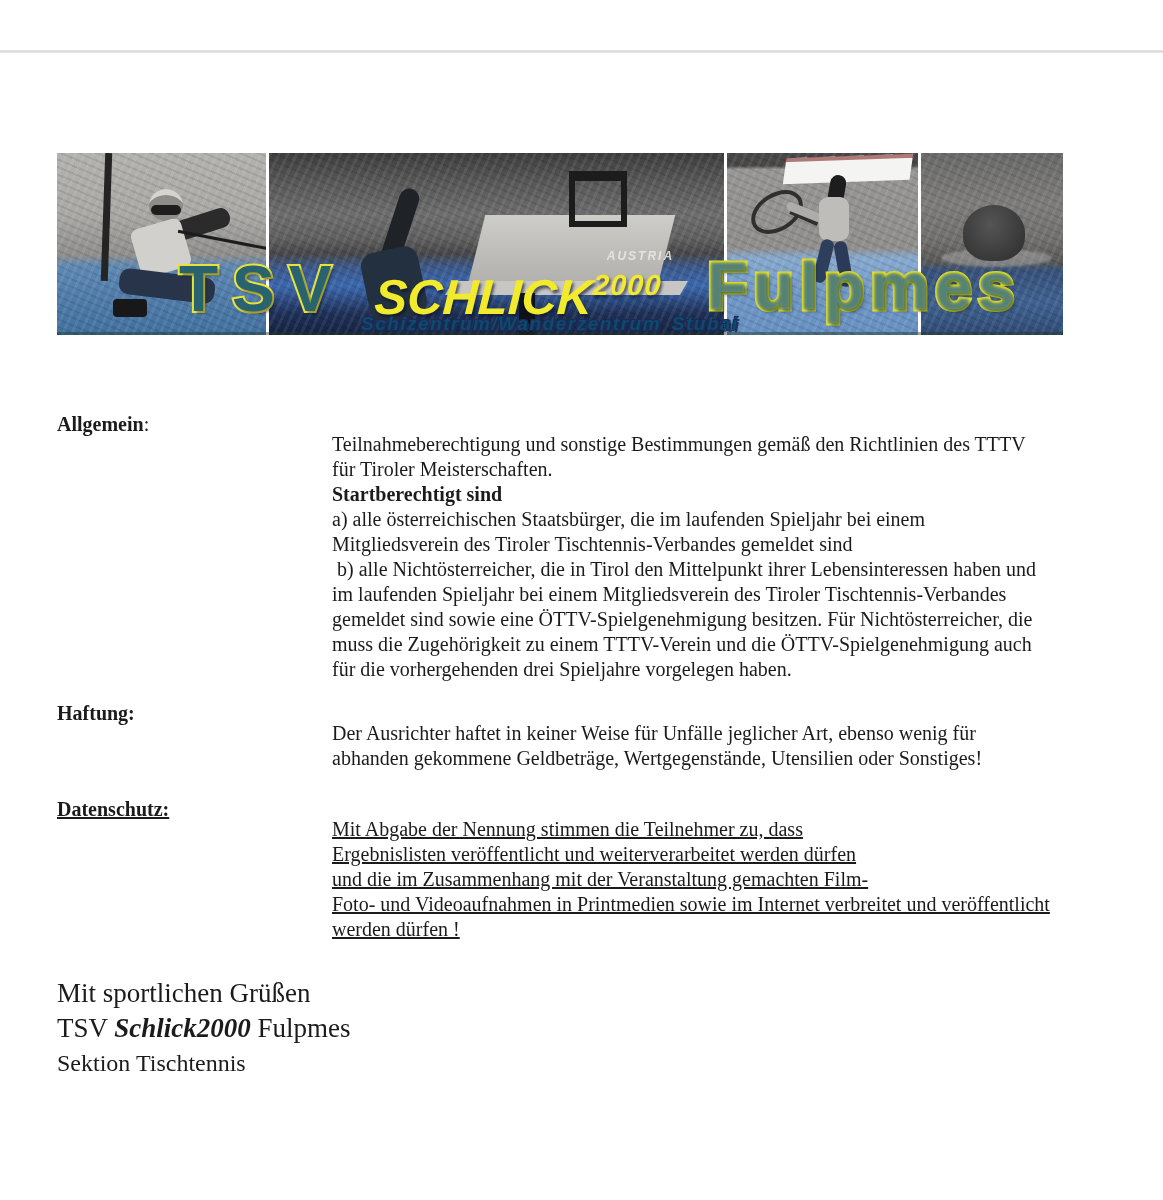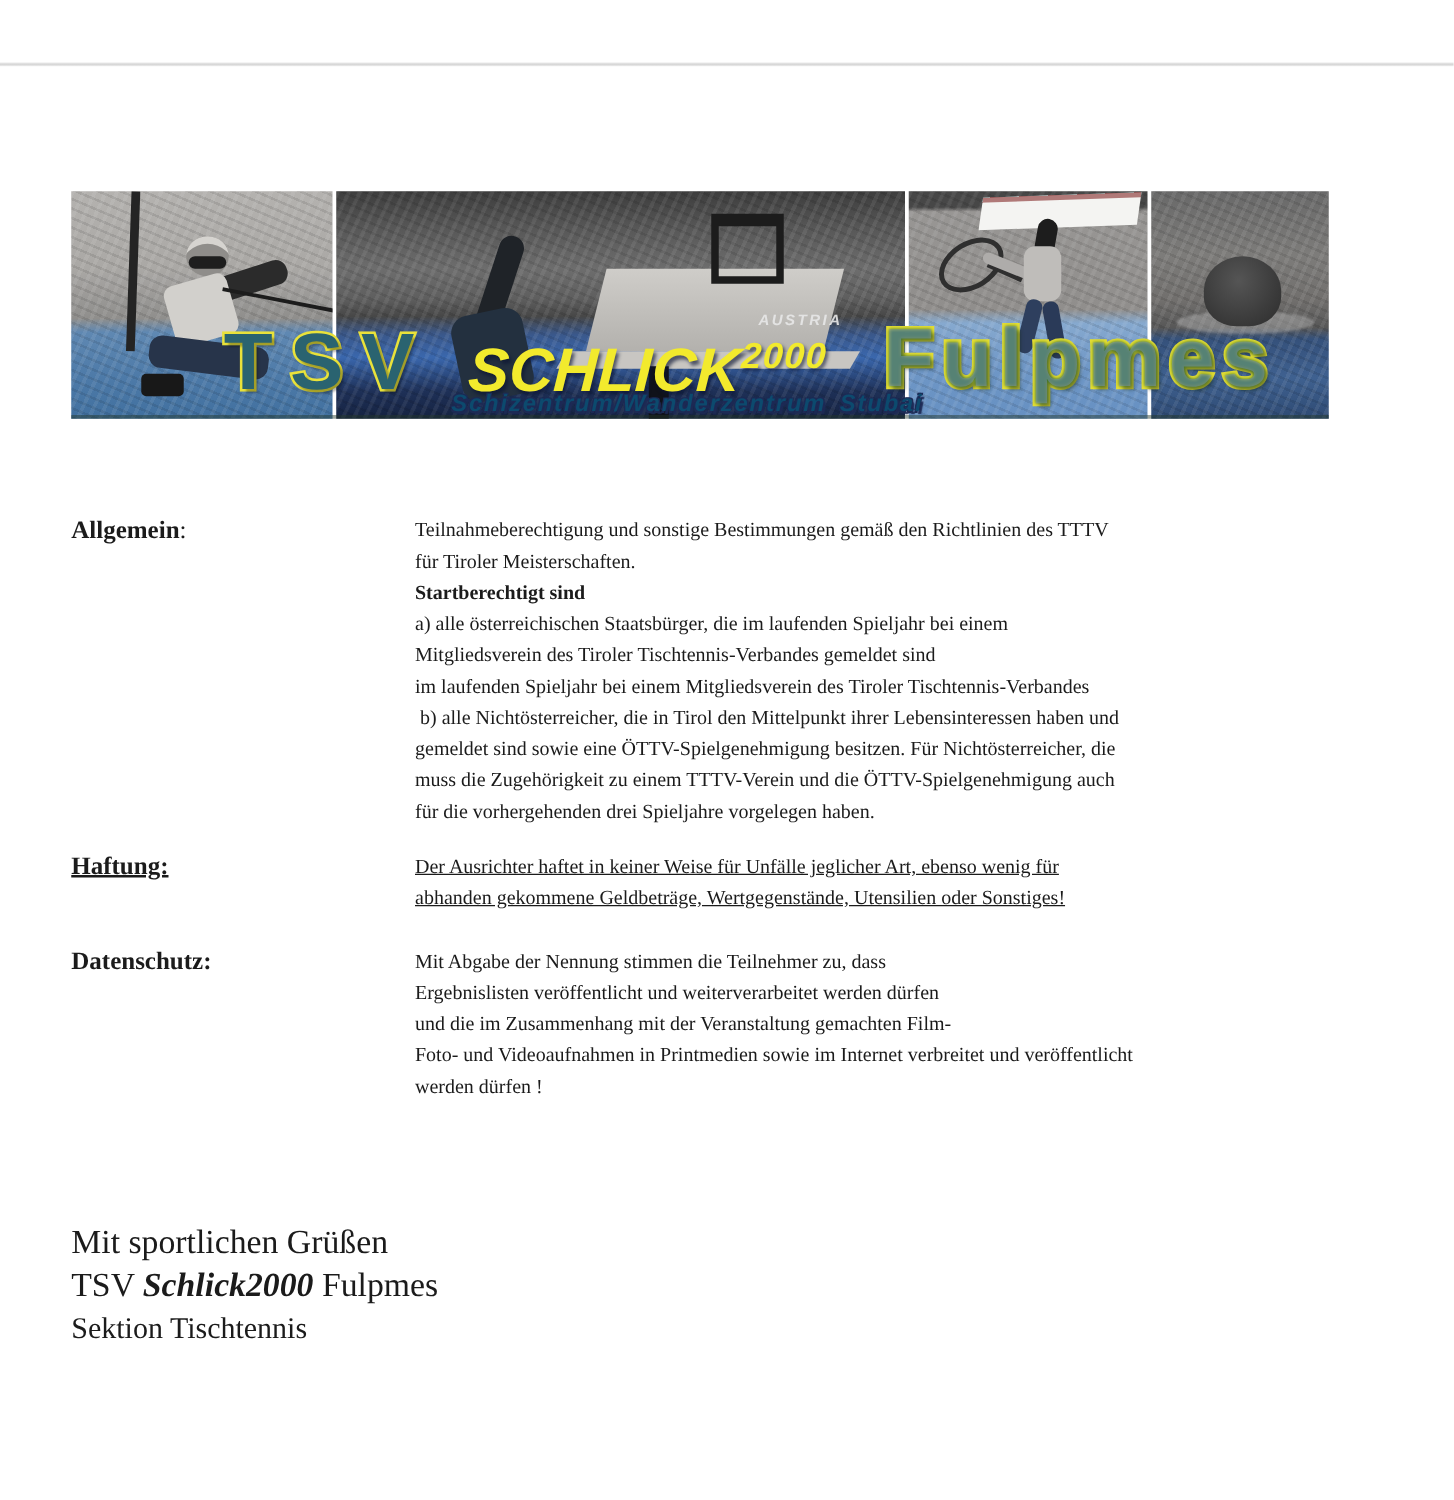--- a/index.html
+++ b/index.html
@@ -106,25 +106,25 @@
     left:650px;top:100px;font-weight:bold;font-size:66px;line-height:66px;
     letter-spacing:6px;color:rgba(125,152,185,.5);
     -webkit-text-stroke:5px #e6df33;paint-order:stroke fill;
     text-shadow:0 0 3px #2f6d2f,3px 3px 3px rgba(20,40,20,.45);
   }
 
   
   .content{position:absolute;left:57px;top:404px;width:1070px;}
   .section{display:flex;align-items:flex-start;}
   .sec-allgemein{margin-top:8px;font-family:Liberation Serif, serif;}
-  .sec-haftung{margin-top:19px;text-decoration:underline;}
-  .sec-datenschutz{margin-top:26px;}
+  .sec-haftung{margin-top:19px;}
+  .sec-datenschutz{margin-top:26px;text-decoration:underline;}
   .sec-label{width:275px;flex:0 0 275px;font-size:20px;line-height:25px;font-weight:bold;}
   .sec-label .colon{font-weight:normal;}
-  .sec-body{flex:1;font-size:16px;line-height:25px;}
+  .sec-body{flex:1;font-size:20px;line-height:25px;margin-top:20px;}
   .sec-body .line{white-space:pre-wrap;min-height:25px;}
   .sec-body .line.bold{font-weight:bold;}
 
   
   .closing{position:absolute;left:57px;top:976px;font-size:27px;line-height:35px;}
   .closing .small{font-size:24px;}
   .closing .club{font-weight:bold;font-style:italic;}
 </style>
 </head>
 <body>
@@ -186,22 +186,22 @@
   <div class="content">
 
     <div class="section sec-allgemein">
       <div class="sec-label"><span>Allgemein</span><span class="colon">:</span></div>
       <div class="sec-body">
           <div class="line">Teilnahmeberechtigung und sonstige Bestimmungen gemäß den Richtlinien des TTTV</div>
           <div class="line">für Tiroler Meisterschaften.</div>
           <div class="line bold">Startberechtigt sind</div>
           <div class="line">a) alle österreichischen Staatsbürger, die im laufenden Spieljahr bei einem</div>
           <div class="line">Mitgliedsverein des Tiroler Tischtennis-Verbandes gemeldet sind</div>
+          <div class="line"> b) alle Nichtösterreicher, die in Tirol den Mittelpunkt ihrer Lebensinteressen haben und</div>
           <div class="line">im laufenden Spieljahr bei einem Mitgliedsverein des Tiroler Tischtennis-Verbandes</div>
-          <div class="line"> b) alle Nichtösterreicher, die in Tirol den Mittelpunkt ihrer Lebensinteressen haben und</div>
           <div class="line">gemeldet sind sowie eine ÖTTV-Spielgenehmigung besitzen. Für Nichtösterreicher, die</div>
           <div class="line">muss die Zugehörigkeit zu einem TTTV-Verein und die ÖTTV-Spielgenehmigung auch</div>
           <div class="line">für die vorhergehenden drei Spieljahre vorgelegen haben.</div>
         </div>
     </div>
 
     <div class="section sec-haftung">
       <div class="sec-label"><span>Haftung:</span><span class="colon"></span></div>
       <div class="sec-body">
           <div class="line">Der Ausrichter haftet in keiner Weise für Unfälle jeglicher Art, ebenso wenig für</div>

